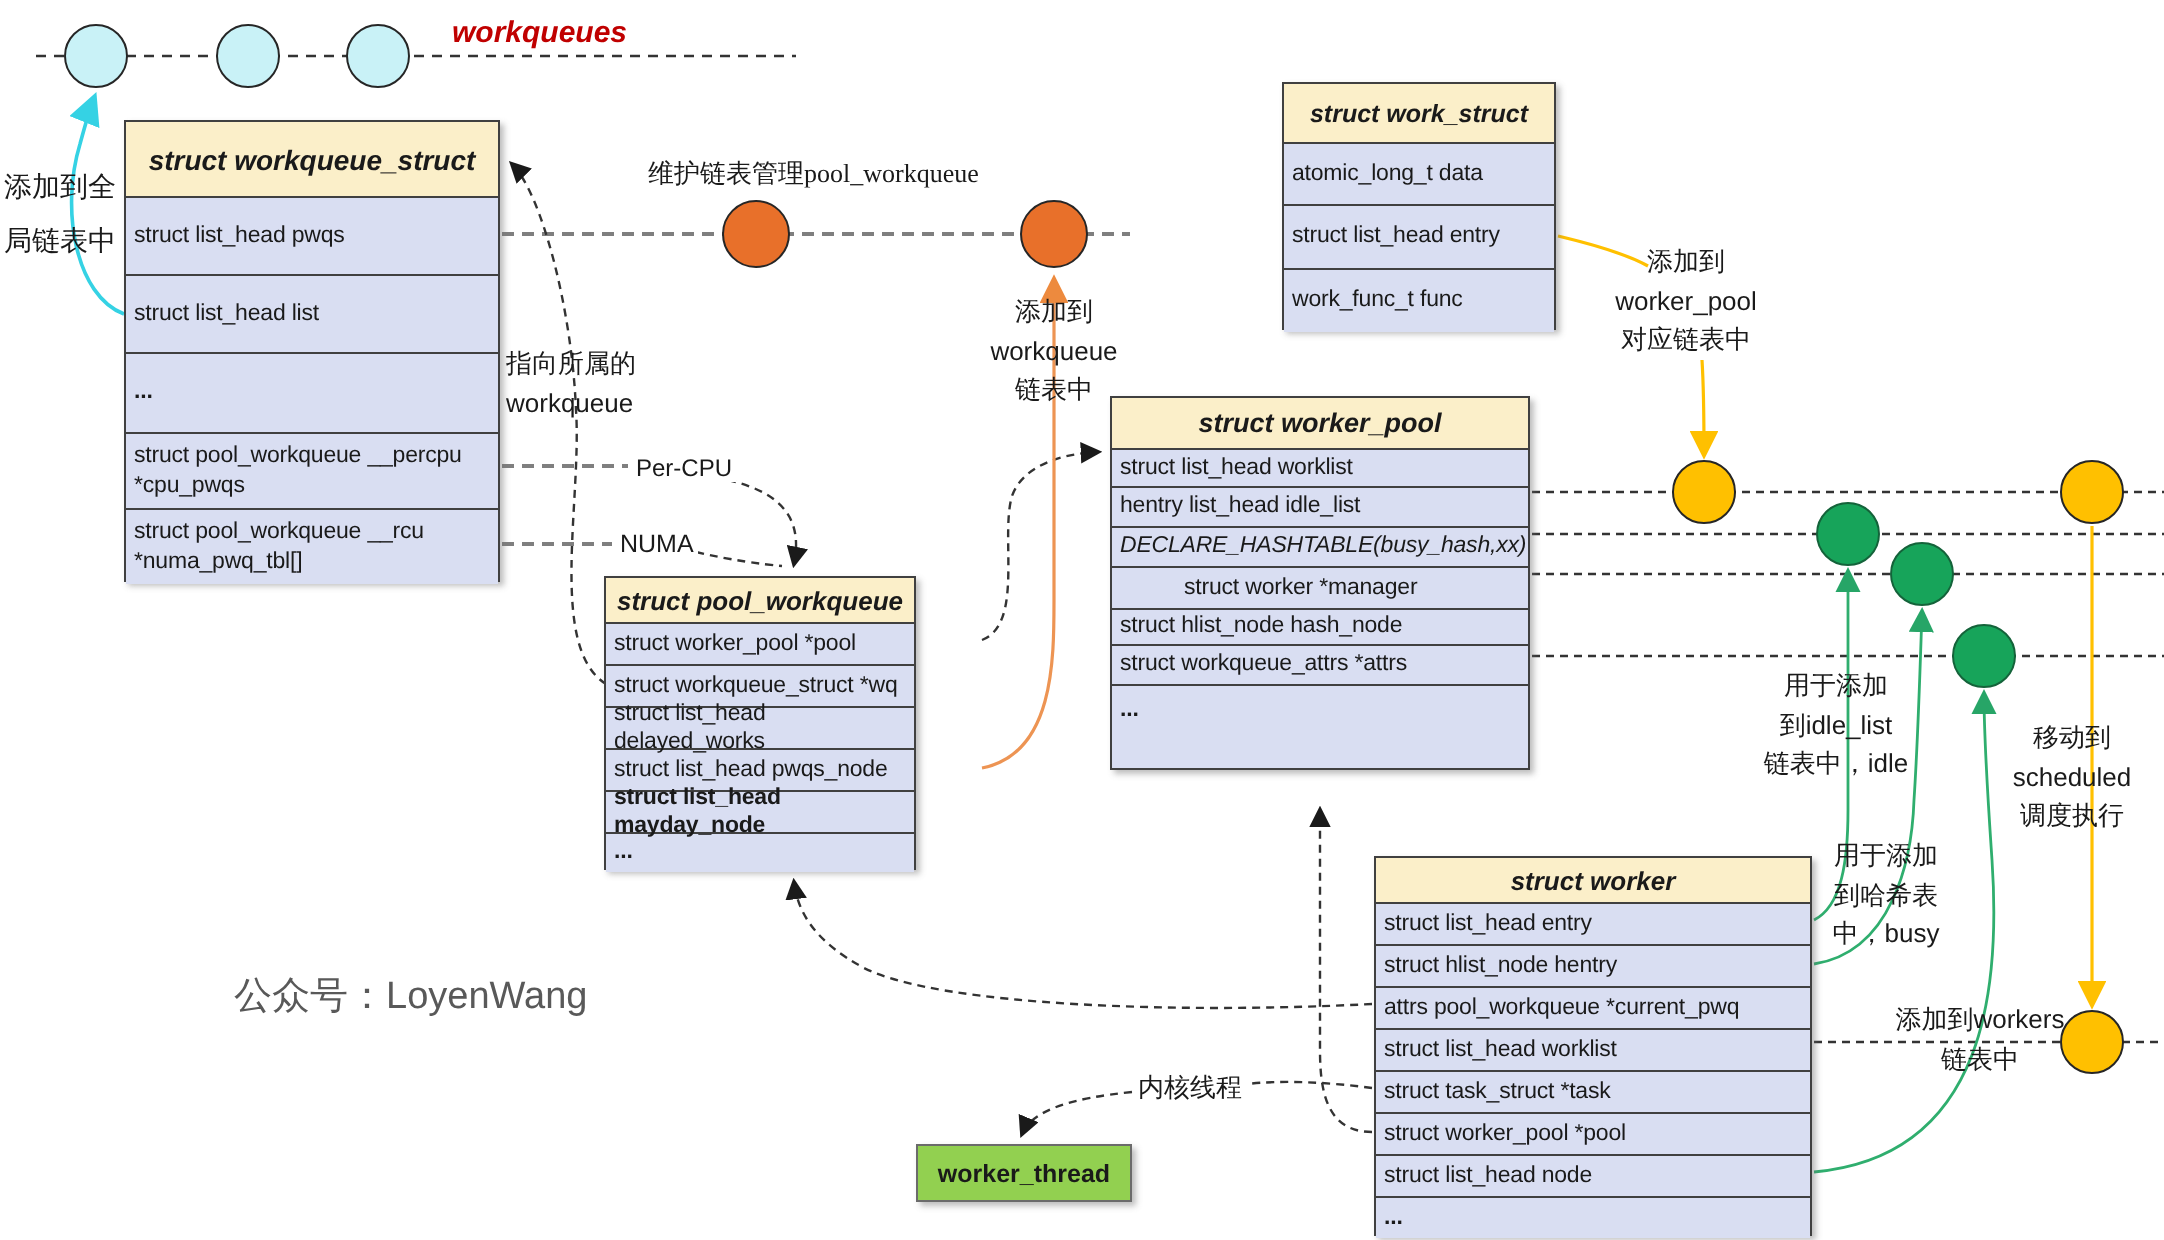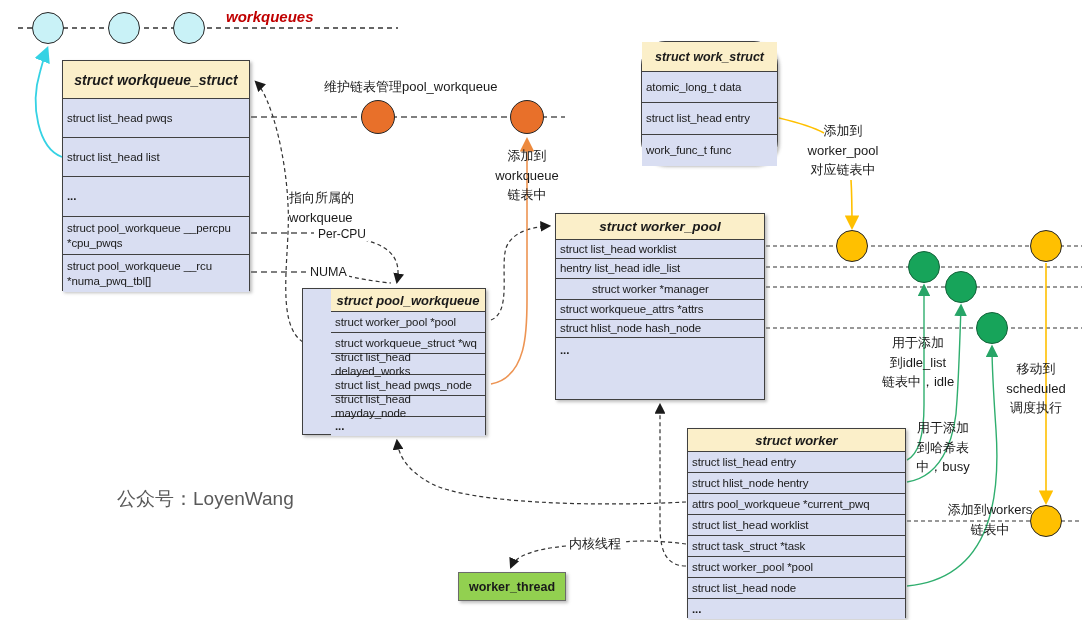--- a/index.html
+++ b/index.html
@@ -105,69 +105,72 @@
 
   <div class="sbox" style="left:62px;top:60px;width:188px;height:231px;">
     <div class="shead" style="height:37px;font-size:14px;">struct workqueue_struct</div>
     <div class="srow" style="height:39px;">struct list_head pwqs</div>
     <div class="srow" style="height:39px;">struct list_head list</div>
     <div class="srow bold" style="height:40px;">...</div>
     <div class="srow" style="height:38px;">struct pool_workqueue __percpu *cpu_pwqs</div>
     <div class="srow" style="height:38px;">struct pool_workqueue __rcu *numa_pwq_tbl[]</div>
   </div>
 
-  <div class="sbox" style="left:641px;top:41px;width:137px;height:124px;border-radius:24px;">
+  <div class="sbox" style="left:641px;top:41px;width:137px;height:124px;">
     <div class="shead" style="height:29px;font-size:12.5px;">struct work_struct</div>
     <div class="srow" style="height:31px;">atomic_long_t data</div>
     <div class="srow" style="height:32px;">struct list_head entry</div>
     <div class="srow" style="height:32px;">work_func_t func</div>
   </div>
 
-  <div class="sbox" style="left:555px;top:213px;width:210px;height:187px;">
+  <div class="sbox" style="left:555px;top:198px;width:210px;height:187px;">
     <div class="shead" style="height:25px;font-size:13.5px;">struct worker_pool</div>
     <div class="srow" style="height:19px;">struct list_head worklist</div>
     <div class="srow" style="height:20px;">hentry list_head idle_list</div>
+    <div class="srow italic" style="height:20px;">DECLARE_HASHTABLE(busy_hash,xx)</div>
     <div class="srow" style="height:21px;padding-left:36px;">struct worker *manager</div>
+    <div class="srow" style="height:18px;">struct hlist_node hash_node</div>
     <div class="srow" style="height:20px;">struct workqueue_attrs *attrs</div>
-    <div class="srow" style="height:18px;">struct hlist_node hash_node</div>
     <div class="srow bold" style="height:25px;">...</div>
   </div>
 
-  <div class="sbox" style="left:302px;top:288px;width:184px;height:147px;padding-left:28px;">
+  <div class="sbox" style="left:302px;top:288px;width:156px;height:147px;">
     <div class="shead" style="height:22px;">struct pool_workqueue</div>
     <div class="srow" style="height:21px;">struct worker_pool *pool</div>
     <div class="srow" style="height:21px;">struct workqueue_struct *wq</div>
     <div class="srow" style="height:21px;">struct list_head delayed_works</div>
     <div class="srow" style="height:21px;">struct list_head pwqs_node</div>
-    <div class="srow" style="height:21px;">struct list_head mayday_node</div>
+    <div class="srow" style="height:21px;font-weight:bold;">struct list_head mayday_node</div>
     <div class="srow bold" style="height:20px;">...</div>
   </div>
 
   <div class="sbox" style="left:687px;top:428px;width:219px;height:190px;">
     <div class="shead" style="height:22px;">struct worker</div>
     <div class="srow" style="height:21px;">struct list_head entry</div>
     <div class="srow" style="height:21px;">struct hlist_node hentry</div>
     <div class="srow" style="height:21px;">attrs pool_workqueue *current_pwq</div>
     <div class="srow" style="height:21px;">struct list_head worklist</div>
     <div class="srow" style="height:21px;">struct task_struct *task</div>
     <div class="srow" style="height:21px;">struct worker_pool *pool</div>
     <div class="srow" style="height:21px;">struct list_head node</div>
     <div class="srow bold" style="height:21px;">...</div>
   </div>
 
   <div class="wt-box" style="left:458px;top:572px;width:108px;height:29px;font-weight:bold;">
     <span>worker_thread</span>
   </div>
 
   <div class="lbl" style="left:226px;top:6px;color:#c00000;font-weight:bold;font-style:italic;font-size:15px;">workqueues</div>
-  <div class="lbl" style="left:324px;top:77px;">维护链表管理pool_workqueue</div>
+  <div class="lbl" style="left:2px;top:80px;font-size:14px;line-height:1.9;">添加到全
+局链表中</div>
+  <div class="lbl" style="left:324px;top:77px;font-family:Liberation Serif, serif;">维护链表管理pool_workqueue</div>
   <div class="lbl center" style="left:479px;top:146px;width:96px;">添加到
 workqueue
 链表中</div>
-  <div class="lbl" style="left:253px;top:188px;padding-left:36px;">指向所属的
+  <div class="lbl" style="left:253px;top:172px;">指向所属的
 workqueue</div>
   <div class="lbl whitebg" style="left:316px;top:227px;font-size:12px;">Per-CPU</div>
   <div class="lbl whitebg" style="left:308px;top:265px;font-size:12.5px;">NUMA</div>
   <div class="lbl center" style="left:795px;top:121px;width:96px;">添加到
 worker_pool
 对应链表中</div>
   <div class="lbl center" style="left:872px;top:333px;width:92px;">用于添加
 到idle_list
 链表中，idle</div>
   <div class="lbl center" style="left:898px;top:418px;width:90px;">用于添加

